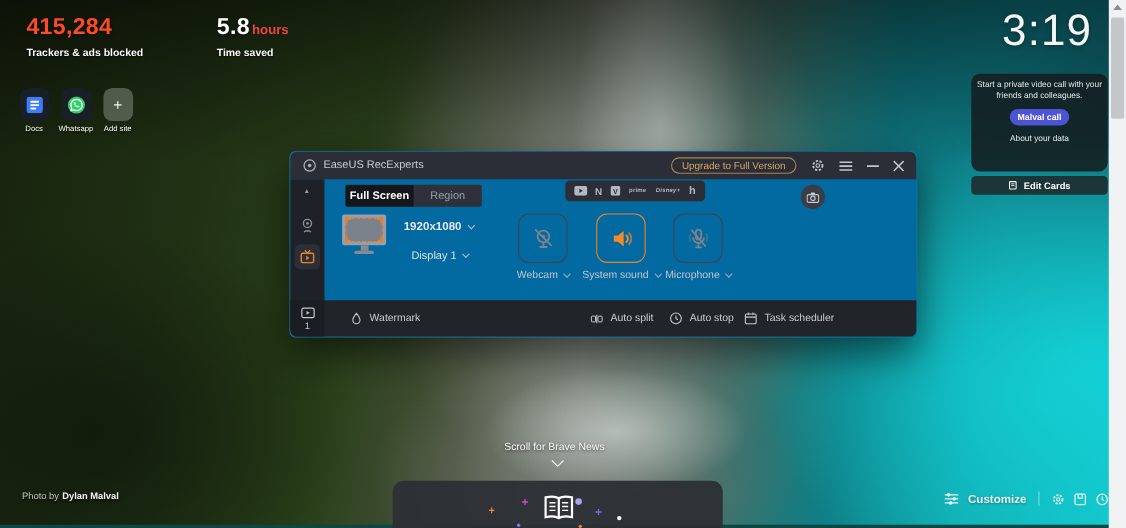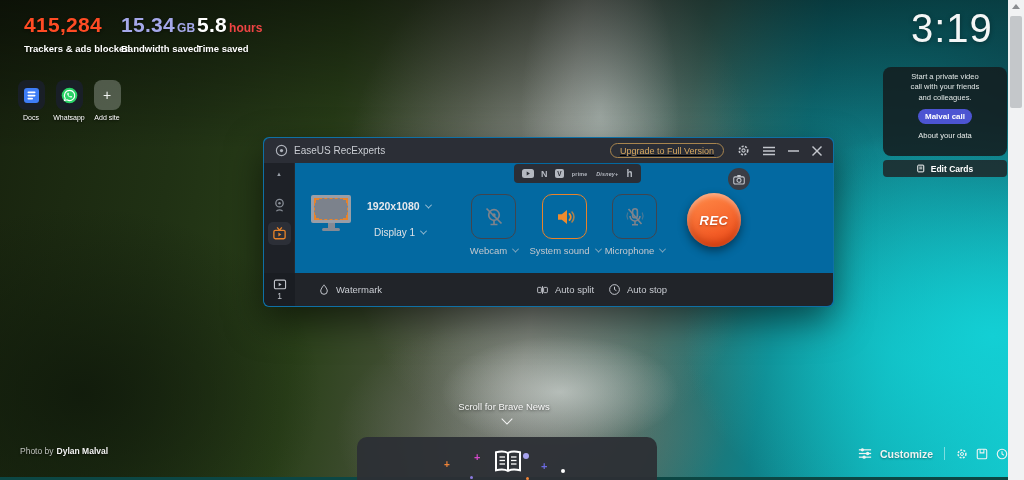--- a/index.html
+++ b/index.html
@@ -45,35 +45,35 @@
   .tile-glass { background:rgba(150,160,148,0.45); }
   .shortcut .sc-label { font-size:7px; color:#fff; margin-top:4px; text-shadow:0 1px 2px rgba(0,0,0,.7); white-space:nowrap; }
   .plus-glyph { color:#f2f4f2; font-size:14px; font-weight:400; line-height:1; }
 
   
   .talk-card { position:absolute; left:883px; top:67px; width:124px; height:89px;
     background:rgba(19,30,32,0.88); border-radius:8px; color:#fff; }
   .talk-head { display:flex; align-items:center; gap:5px; padding:8px 9px 0 9px; }
   .talk-title { font-size:10.5px; font-weight:bold; letter-spacing:.2px; }
   .talk-menu { margin-left:auto; font-size:7px; letter-spacing:1px; color:#cfd8d6; cursor:pointer; }
-  .talk-desc { font-size:7.6px; line-height:1.35; color:#e2e7e6; text-align:center; padding:0 27px; margin-top:5px; }
+  .talk-desc { font-size:7.6px; line-height:1.35; color:#e2e7e6; text-align:center; padding:0 4px; margin-top:5px; }
   .start-call { width:54px; height:15px; margin:6px auto 0 auto; background:#4c54d2; border-radius:8px;
     display:flex; align-items:center; justify-content:center; font-size:8px; font-weight:bold; cursor:pointer; }
   .talk-about { text-align:center; font-size:7.6px; color:#e8ecea; margin-top:7px; cursor:pointer; }
   .edit-cards { position:absolute; left:883px; top:160px; width:124px; height:17px;
     background:rgba(30,41,43,0.88); border-radius:4px; display:flex; align-items:center; justify-content:center;
     gap:5px; color:#fff; font-size:8.5px; font-weight:bold; cursor:pointer; }
 
   
   .rx { position:absolute; left:263px; top:137px; width:571px; height:170px; background:#0369a1;
     border-radius:6px; box-shadow:0 14px 36px rgba(0,0,0,.55); border:1px solid rgba(255,255,255,0.05); }
   .rx-titlebar { position:absolute; left:0; top:0; right:0; height:25px; background:#2b2e36;
     border-radius:6px 6px 0 0; display:flex; align-items:center; padding:0 11px; }
   .rx-title { font-size:10px; color:#c9ccd2; margin-left:6px; }
-  .rx-tb-right { margin-left:auto; display:flex; gap:13px;text-decoration:underline; }
+  .rx-tb-right { margin-left:auto; display:flex; gap:13px; }
   .upgrade-pill { height:15px; padding:0 9px; border:1px solid #a8854e; border-radius:8px; color:#d8a860;
     font-size:9px; display:flex; align-items:center; cursor:pointer; white-space:nowrap; }
   .tb-icon { display:flex; align-items:center; cursor:pointer; }
 
   .rx-rail { position:absolute; left:0; top:25px; width:31px; height:112px; background:#1e2127;
     border-right:1px solid rgba(255,255,255,0.04); }
   .rail-arrow { position:absolute; left:0; right:0; top:8px; text-align:center; color:#9aa0a8; font-size:6px; cursor:pointer; }
   .rail-webcam { position:absolute; left:8px; top:34px; cursor:pointer; }
   .rail-tv { position:absolute; left:4px; top:59px; width:23px; height:23px; background:#2c2f37; border-radius:5px;
     display:flex; align-items:center; justify-content:center; cursor:pointer; }
@@ -162,26 +162,20 @@
 <body>
 
 <div class="screen">
   <div class="wallpaper"></div>
   <div class="top-vignette"></div>
   <div class="bottom-edge"></div>
 
   <div class="stat stat-trackers">
     <div class="value">415,284</div>
     <div class="label">Trackers &amp; ads blocked</div>
-  </div>
-  <div class="stat stat-bandwidth">
-    <div>
-      <span class="value">15.34</span><span class="unit">GB</span>
-    </div>
-    <div class="label">Bandwidth saved</div>
   </div>
   <div class="stat stat-time">
     <div>
       <span class="value">5.8</span><span class="unit">hours</span>
     </div>
     <div class="label">Time saved</div>
   </div>
 
   <div class="clock">3:19</div>
 
@@ -274,20 +268,24 @@
       </span>
       <div class="rail-tv">
         <svg width="15" height="15" viewBox="0 0 16 16">
           <rect x="2" y="4.6" width="12" height="9" rx="1.5" fill="none" stroke="#e8832a" stroke-width="1.4"></rect>
           <path d="M5.5 1.5L8 4.4l2.5-2.9" fill="none" stroke="#e8832a" stroke-width="1.4"></path>
           <path d="M6.8 7l3.2 2.1-3.2 2.1z" fill="#e8832a"></path>
         </svg>
       </div>
     </div>
 
+    <div class="rx-tabs">
+      <div class="rx-tab active">Full Screen</div>
+      <div class="rx-tab">Region</div>
+    </div>
 
     <div class="rx-stream">
       <svg width="12" height="9" viewBox="0 0 12 9" title="YouTube">
         <rect width="12" height="9" rx="2.5" fill="#b4b8c0"></rect>
           <path d="M4.7 2.6l3.2 1.9-3.2 1.9z" fill="#2b2e36"></path>
       </svg>
       <span class="stream-letter" title="Netflix">N</span>
       <svg width="9" height="9" viewBox="0 0 9 9" title="Vimeo">
         <rect width="9" height="9" rx="2" fill="#b4b8c0"></rect>
         <text x="4.5" y="7" font-size="6.5" font-weight="bold" text-anchor="middle" fill="#2b2e36" font-family="Liberation Sans, sans-serif">V</text>
@@ -357,23 +355,20 @@
     </div>
     <div class="src-label lbl-sound">
       <span>System sound</span>
         <span class="chev"></span>
     </div>
     <div class="src-label lbl-mic">
       <span>Microphone</span>
         <span class="chev"></span>
     </div>
 
-    <div class="rx-rec">
-      <span>REC</span>
-    </div>
 
     <div class="rx-footer">
       <div class="rx-count">
         <svg width="14" height="12" viewBox="0 0 16 14">
           <rect x="1.5" y="2.5" width="13" height="10" rx="1.5" fill="none" stroke="#c3c6cc" stroke-width="1.3"></rect>
           <path d="M6.5 5.4l3.4 2.1-3.4 2.1z" fill="#c3c6cc"></path>
         </svg>
         <span>1</span>
       </div>
       <div class="ft-item ft-watermark">
@@ -389,20 +384,29 @@
           <line x1="8" y1="2.8" x2="8" y2="13.2" stroke="#c9ccd2" stroke-width="1.2"></line>
         </svg>
         <span>Auto split</span>
       </div>
       <div class="ft-item ft-stop">
         <svg width="13" height="13" viewBox="0 0 16 16">
           <circle cx="8" cy="8" r="6" fill="none" stroke="#c9ccd2" stroke-width="1.2"></circle>
           <path d="M8 4.6V8l2.4 1.5" fill="none" stroke="#c9ccd2" stroke-width="1.2"></path>
         </svg>
         <span>Auto stop</span>
+      </div>
+      <div class="ft-item ft-task">
+        <svg width="13" height="13" viewBox="0 0 16 16">
+          <rect x="2" y="3" width="12" height="11" rx="1.5" fill="none" stroke="#c9ccd2" stroke-width="1.2"></rect>
+          <line x1="2" y1="6.5" x2="14" y2="6.5" stroke="#c9ccd2" stroke-width="1.2"></line>
+          <line x1="5.5" y1="1.4" x2="5.5" y2="4" stroke="#c9ccd2" stroke-width="1.2"></line>
+          <line x1="10.5" y1="1.4" x2="10.5" y2="4" stroke="#c9ccd2" stroke-width="1.2"></line>
+        </svg>
+        <span>Task scheduler</span>
       </div>
     </div>
   </div>
 
   <div class="scroll-hint">Scroll for Brave News</div>
   <div class="scroll-chev"></div>
   <div class="news-peek"></div>
   <svg style="position:absolute;left:492px;top:449px;z-index:2" width="32" height="27" viewBox="0 0 32 27">
     <path d="M16 4c-2.8-1.8-7.6-1.8-12-.8v18c4.4-1 9.2-1 12 .8 2.8-1.8 7.6-1.8 12-.8v-18c-4.4-1-9.2-1-12 .8z" fill="none" stroke="#fff" stroke-width="2"></path>
     <line x1="16" y1="4" x2="16" y2="22" stroke="#fff" stroke-width="2"></line>

